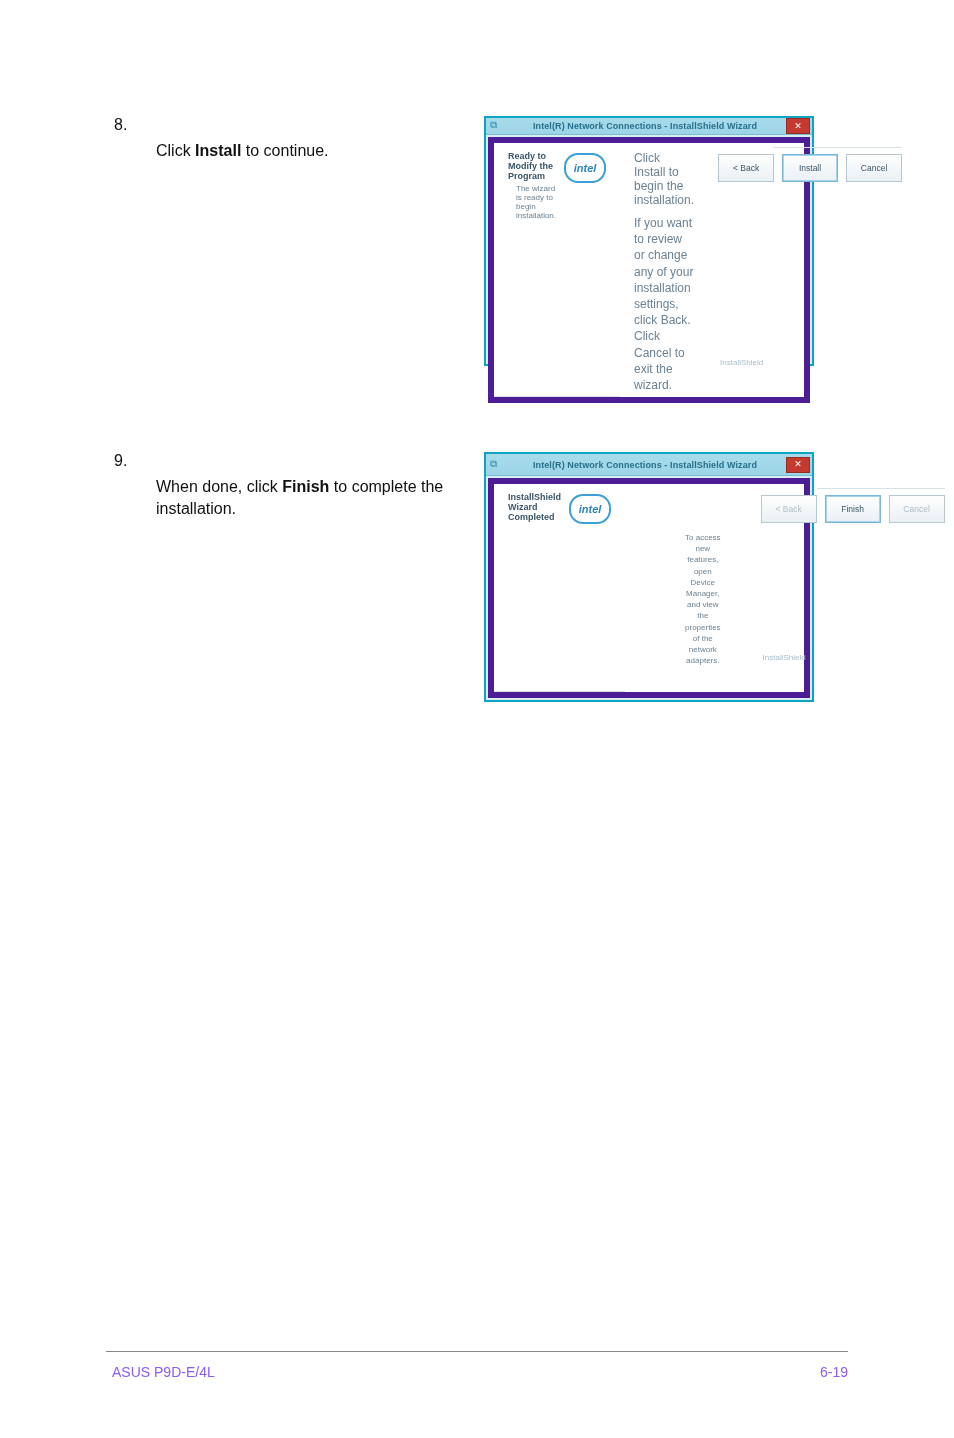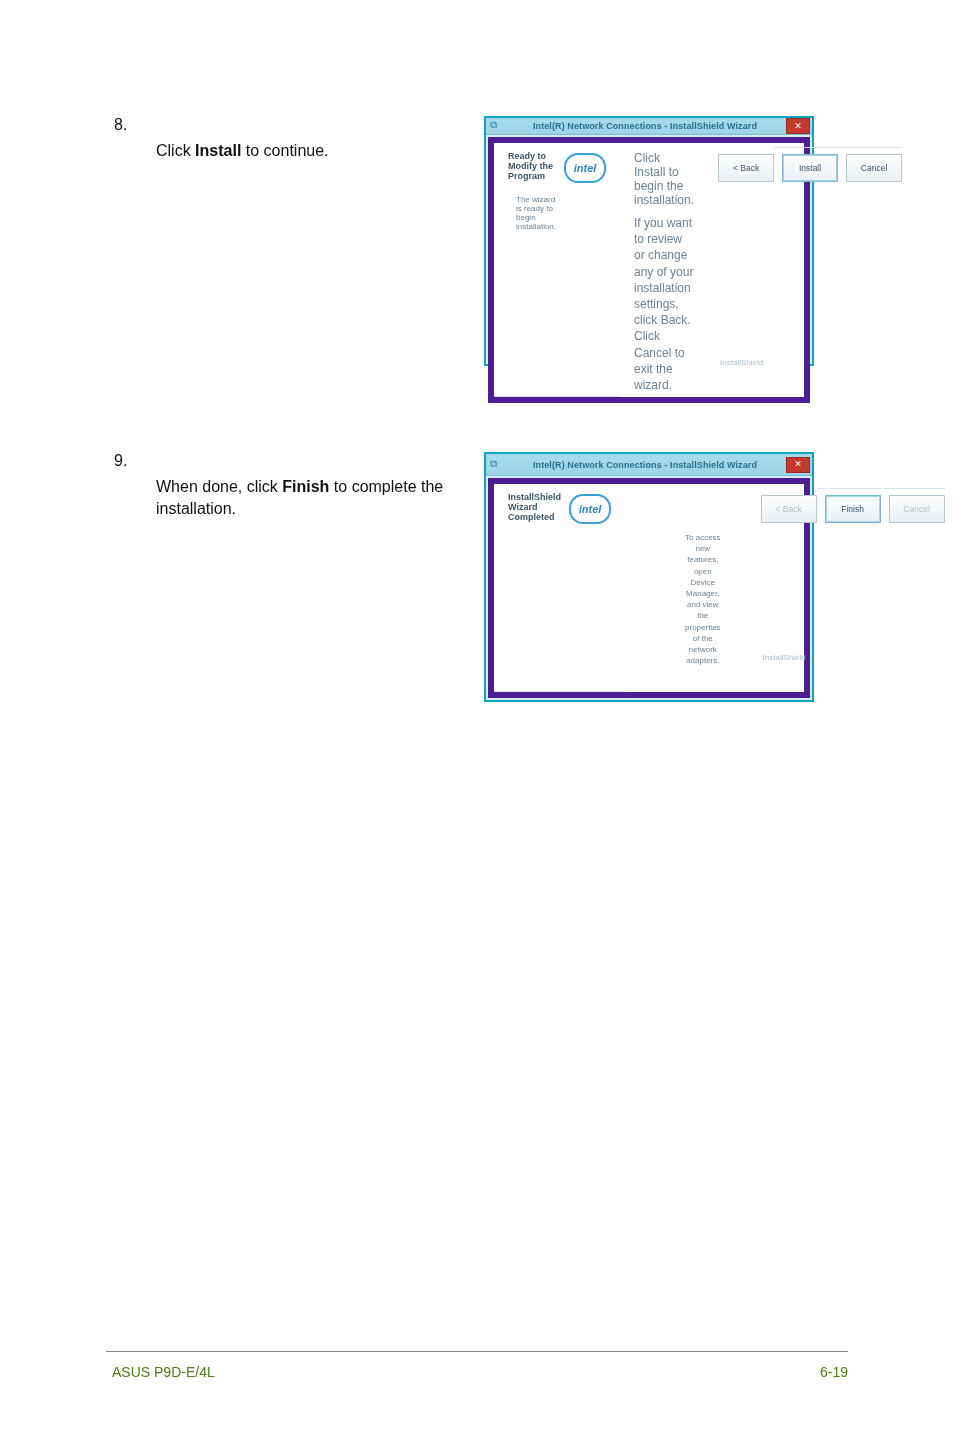--- a/index.html
+++ b/index.html
@@ -87,21 +87,21 @@
   }
   .header-texts { flex: 1; padding-right: 8px; }
   .hdr-title {
     font-size: 9px;
     font-weight: 700;
     color: #3a5568;
   }
   .hdr-sub {
     font-size: 8px;
     color: #6b8294;
-    margin-top: 14px;
+    margin-top: 3px;
     margin-left: 8px;
   }
   .intel-logo {
     width: 42px; height: 30px;
     border: 2px solid #3aa0d8;
     border-radius: 14px;
     display: flex; align-items:center; justify-content:center;
     color: #2d86bb; font-weight:700; font-size:11px;
     font-style: italic;
     flex-shrink: 0;
@@ -176,21 +176,21 @@
     border-top: 1px solid #888;
   }
   .pg-footer {
     position: absolute;
     left: 112px;
     right: 106px;
     bottom: 58px;
     display: flex;
     justify-content: space-between;
     font-size: 14px;
-    color: #4d7c0f;
+    color: #8b5cf6;
   }
 
   .step1 { top: 116px; }
   .step2 { top: 452px; }
   .shot1-pos { top: 116px; }
   .shot2-pos { top: 452px; }
 
   
   .abs { position: absolute; left: 114px; right: 106px; }
 </style>

